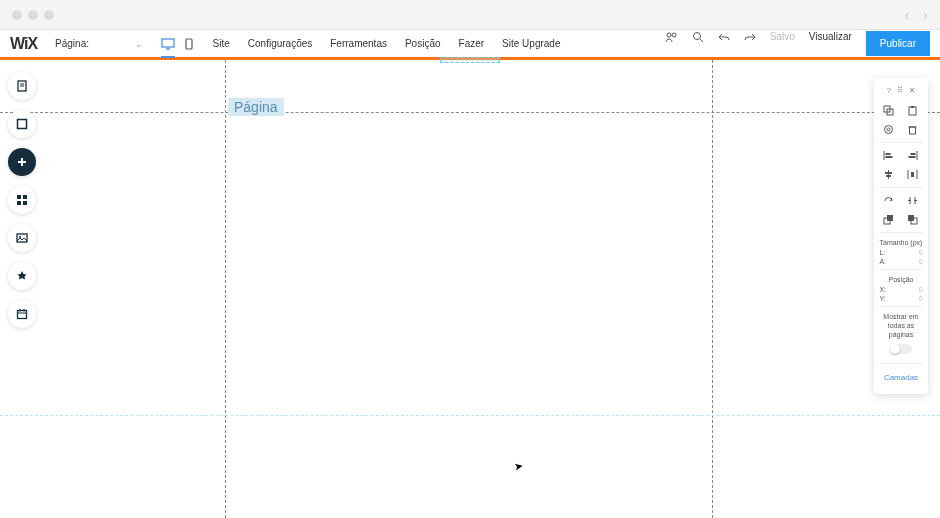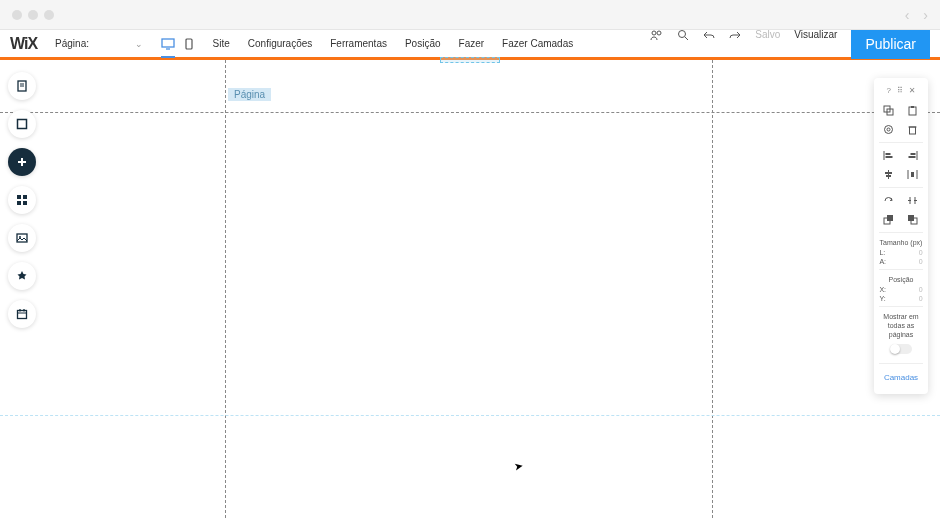--- a/index.html
+++ b/index.html
@@ -20,33 +20,33 @@
 .page-select .chev { color: #999; font-size: 9px; margin-left: 8px; }
 .device-icons { display: flex; gap: 10px; margin-right: 20px; align-items: center; }
 .device-icon { cursor: pointer; color: #555; }
 .device-icon.active { color: #4a90e2; border-bottom: 2px solid #4a90e2; padding-bottom: 6px; margin-bottom: -8px; }
 .menu { display: flex; gap: 18px; }
 .menu span { cursor: pointer; color: #333; }
 .topbar-right { margin-left: auto; display: flex; align-items: flex-start; gap: 14px; }
 .topbar-right .iconbtn { cursor: pointer; color: #555; }
 .salvo { color: #bbb; }
 .visualizar { cursor: pointer; }
-.publish-btn { background: #2196f3; color: #fff; padding: 7px 14px; font-size: 14px; border: none; cursor: pointer; }
+.publish-btn { background: #2196f3; color: #fff; padding: 7px 14px; font-size: 10px; border: none; cursor: pointer; }
 
 
 .leftbar { position: absolute; left: 8px; top: 72px; display: flex; flex-direction: column; gap: 10px; }
 .leftbar .circ { width: 28px; height: 28px; border-radius: 50%; background: #fff; box-shadow: 0 1px 4px rgba(0,0,0,0.15); display: flex; align-items: center; justify-content: center; cursor: pointer; color: #162d3d; font-size: 13px; }
 .leftbar .circ.filled { background: #162d3d; color: #fff; }
 
 
 .canvas { position: absolute; left: 0; top: 60px; right: 0; bottom: 0; background: #fff; }
 .guide-v { position: absolute; top: 0; bottom: 0; border-left: 1px dashed #888; }
 .guide-h { position: absolute; left: 0; right: 0; border-top: 1px dashed #888; }
 .guide-h.light { border-top: 1px dashed #bde3f5; }
-.page-label { position: absolute; left: 228px; top: 28px; background: #d4e8f5; color: #5a8fb0; font-size: 10px; padding: 1px 6px; }
+.page-label { position: absolute; left: 228px; top: 38px; background: #d4e8f5; color: #5a8fb0; font-size: 14px; padding: 1px 6px; }
 .selection-tab { position: absolute; left: 440px; top: -3px; width: 60px; height: 6px; border: 1px dashed #71c4e8; background: rgba(180,220,240,0.3); }
 
 
 .rightpanel { position: absolute; right: 12px; top: 78px; width: 54px; background: #fff; box-shadow: 0 2px 10px rgba(0,0,0,0.15); border-radius: 4px; display: flex; flex-direction: column; align-items: center; padding: 6px 0; font-size: 8px; color: #555; }
 .rp-header { display: flex; gap: 6px; width: 100%; justify-content: center; padding: 2px 0 6px; color: #888; }
 .rp-header span { cursor: pointer; }
 .rp-row { display: flex; gap: 12px; width: 100%; justify-content: center; padding: 4px 0; }
 .rp-row span { cursor: pointer; color: #555; width: 12px; text-align: center; }
 .rp-sep { width: 80%; height: 1px; background: #eee; margin: 3px 0; }
 .rp-section-label { font-size: 7px; color: #555; padding: 3px 0 2px; }
@@ -96,21 +96,21 @@
           <rect x="1" y="1" width="6" height="10" rx="1" fill="none" stroke="currentColor" stroke-width="1.2"></rect>
         </svg>
     </span>
   </div>
   <div class="menu">
     <span>Site</span>
     <span>Configurações</span>
     <span>Ferramentas</span>
     <span>Posição</span>
     <span>Fazer</span>
-    <span>Fazer Camadas</span>
+    <span>Site Upgrade</span>
   </div>
   <div class="topbar-right">
     <span class="iconbtn">
       <svg width="14" height="12" viewBox="0 0 14 12">
           <circle cx="5" cy="4" r="2" fill="none" stroke="currentColor"></circle>
           <circle cx="10" cy="4" r="2" fill="none" stroke="currentColor"></circle>
           <path d="M2 11c0-2 1.5-3 3-3s3 1 3 3" fill="none" stroke="currentColor"></path>
         </svg>
     </span>
     <span class="iconbtn">

